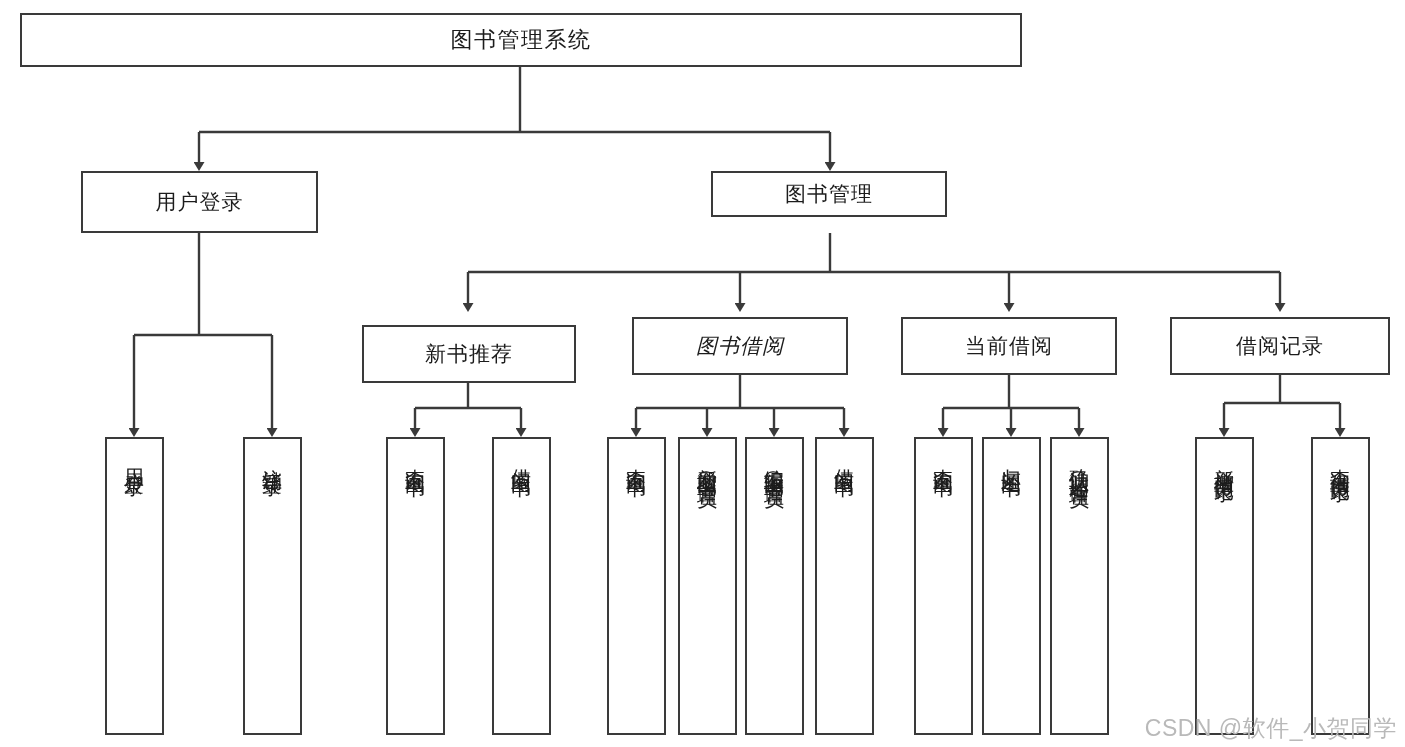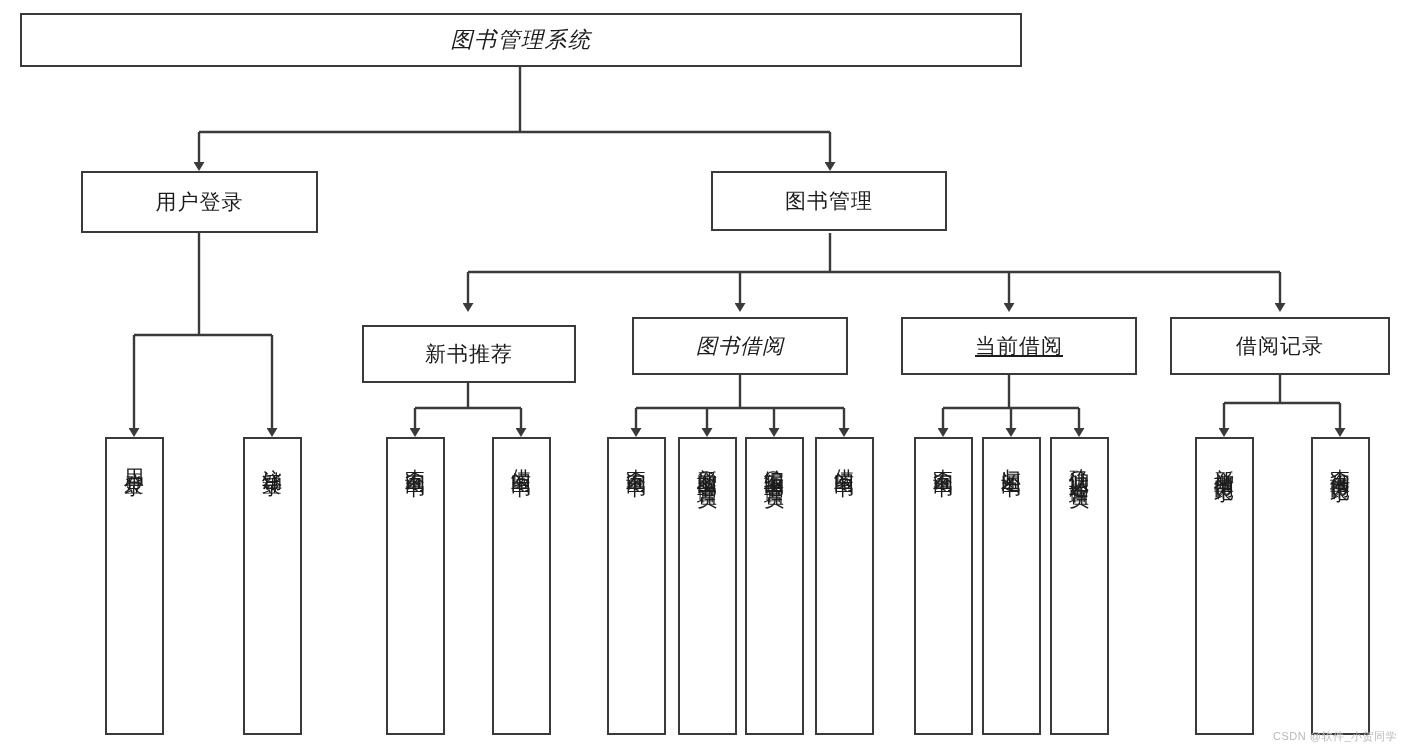--- a/index.html
+++ b/index.html
@@ -63,21 +63,21 @@
     text-orientation: upright;
     font-size: 20px;
     letter-spacing: 3px;
     line-height: 1;
     white-space: nowrap;
   }
   #watermark {
     position: absolute;
     right: 8px;
     bottom: 3px;
-    font-size: 11px;
+    font-size: 23px;
     color: #b9b9b9;
     letter-spacing: 0.5px;
     z-index: 5;
     white-space: nowrap;
   }
 </style>
 </head>
 <body>
 
 <div id="diagram-root">
@@ -125,38 +125,38 @@
       <path d="M1011,408 L1011,429" marker-end="url(#arrow)"></path>
       <path d="M1079,408 L1079,429" marker-end="url(#arrow)"></path>
 
       <path d="M1280,375 L1280,403"></path>
       <path d="M1224,403 L1340,403"></path>
       <path d="M1224,403 L1224,429" marker-end="url(#arrow)"></path>
       <path d="M1340,403 L1340,429" marker-end="url(#arrow)"></path>
     </g>
   </svg>
 
-  <div class="node root horizontal" style="left:20px; top:13px; width:1002px; height:54px;font-style:italic;">
+  <div class="node root horizontal" style="left:20px; top:13px; width:1002px; height:54px;">
     <span class="node-label">图书管理系统</span>
   </div>
 
   <div class="node horizontal" style="left:81px; top:171px; width:237px; height:62px;">
     <span class="node-label">用户登录</span>
   </div>
-  <div class="node horizontal" style="left:711px; top:171px; width:236px; height:60px;">
+  <div class="node horizontal" style="left:711px; top:171px; width:236px; height:46px;">
     <span class="node-label">图书管理</span>
   </div>
 
   <div class="node horizontal" style="left:362px; top:317px; width:214px; height:58px;margin-top:8px;">
     <span class="node-label">新书推荐</span>
   </div>
   <div class="node horizontal" style="left:632px; top:317px; width:216px; height:58px;font-style:italic;">
     <span class="node-label">图书借阅</span>
   </div>
-  <div class="node horizontal" style="left:901px; top:317px; width:236px; height:58px;text-decoration:underline;">
+  <div class="node horizontal" style="left:901px; top:317px; width:216px; height:58px;">
     <span class="node-label">当前借阅</span>
   </div>
   <div class="node horizontal" style="left:1170px; top:317px; width:220px; height:58px;">
     <span class="node-label">借阅记录</span>
   </div>
 
   <div class="node leaf" style="left:105px; top:437px; width:59px; height:298px;">
     <span class="node-label">用户登录</span>
   </div>
   <div class="node leaf" style="left:243px; top:437px; width:59px; height:298px;">

